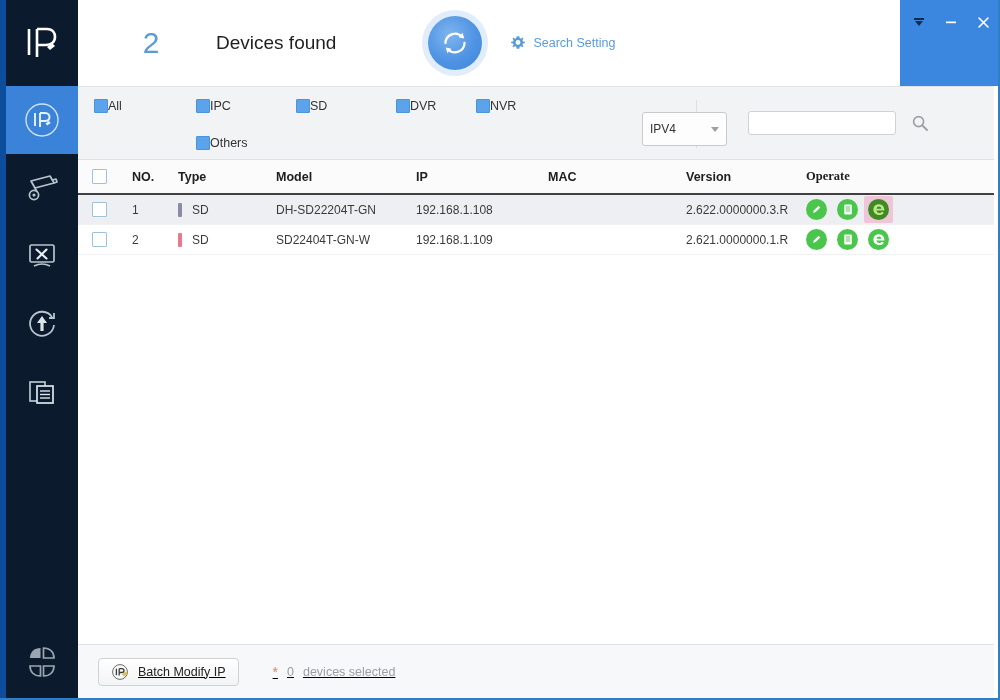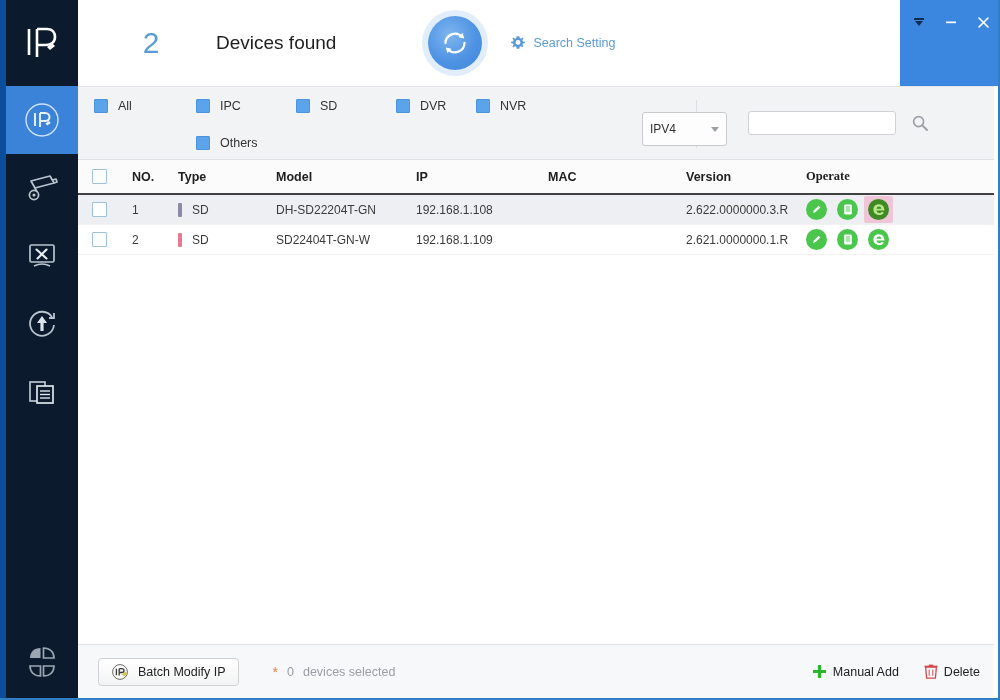--- a/index.html
+++ b/index.html
@@ -94,21 +94,21 @@
   }
   .chk-row { display: flex; align-items: center; height: 37px; padding-left: 16px; }
   .chk-wrap { display: flex; align-items: center; cursor: pointer; }
   .cb {
     width: 14px; height: 14px;
     background: #5ba3ea;
     border: 1px solid #4b93dc;
     border-radius: 1px;
     display: inline-block;
   }
-  .chk-label { font-size: 12.5px; color: #333; margin-left: 10px; }
+  .chk-label { font-size: 12.5px; color: #333; }
   .divider-v {
     position: absolute; left: 618px; top: 13px;
     width: 1px; height: 48px; background: #dcdee1;
   }
   .ip-select {
     position: absolute; left: 642px; top: 112px;
     width: 85px; height: 23px;
     background: #fdfdfd;
     border: 1px solid #c8cacd;
     border-radius: 3px;
@@ -180,21 +180,21 @@
   .op-ico.green { background: #49c64b; }
   .op-ico.hl { background: #3f8a25; }
   .op-hl-bg { background: #eec6d7; padding: 3px 4px; border-radius: 2px; margin-left: -4px; }
 
   
   .bottombar {
     position: absolute; left: 78px; bottom: 0;
     width: 922px; height: 54px;
     background: #f7f8f9;
     border-top: 1px solid #e0e2e5;
-    display: flex; align-items: center;
+    display: flex; align-items: center; text-decoration: underline;
   }
   .batch-btn {
     margin-left: 20px;
     height: 28px;
     background: linear-gradient(#ffffff, #f2f3f4);
     border: 1px solid #cfd1d4;
     border-radius: 4px;
     display: flex; align-items: center; gap: 7px;
     padding: 0 12px;
     font-size: 12.5px; color: #222;
@@ -496,36 +496,16 @@
       </svg>
       <span>Batch Modify IP</span>
     </div>
 
     <div class="sel-info">
       <span class="star">*</span>
       <span>0</span>
       <span>devices selected</span>
     </div>
 
-    <div class="bottom-right">
-      <div class="b-action">
-        <svg width="17" height="17" viewBox="0 0 17 17">
-          <path d="M6.9 2 L10.1 2 L10.1 6.9 L15 6.9 L15 10.1 L10.1 10.1 L10.1 15 L6.9 15 L6.9 10.1 L2 10.1 L2 6.9 L6.9 6.9 Z" fill="#2bb52b"></path>
-        </svg>
-        <span>Manual Add</span>
-      </div>
-      <div class="b-action">
-        <svg width="16" height="17" viewBox="0 0 16 17">
-          <path d="M2.6 4.2 L13.4 4.2 L12.4 15.2 L3.6 15.2 Z" fill="none" stroke="#d24a4a" stroke-width="1.3"></path>
-          <path d="M1.5 3.4 L14.5 3.4" stroke="#d24a4a" stroke-width="1.5"></path>
-          <path d="M5.8 1.6 L10.2 1.6 L10.2 3.4 L5.8 3.4 Z" fill="#d24a4a"></path>
-          <g stroke="#d24a4a" stroke-width="1">
-              <path d="M6.2 6.6 L6.2 12.8"></path>
-              <path d="M9.8 6.6 L9.8 12.8"></path>
-            </g>
-        </svg>
-        <span>Delete</span>
-      </div>
-    </div>
   </div>
 
   <div class="sep-right"></div>
 </div>
 
 </body></html>

